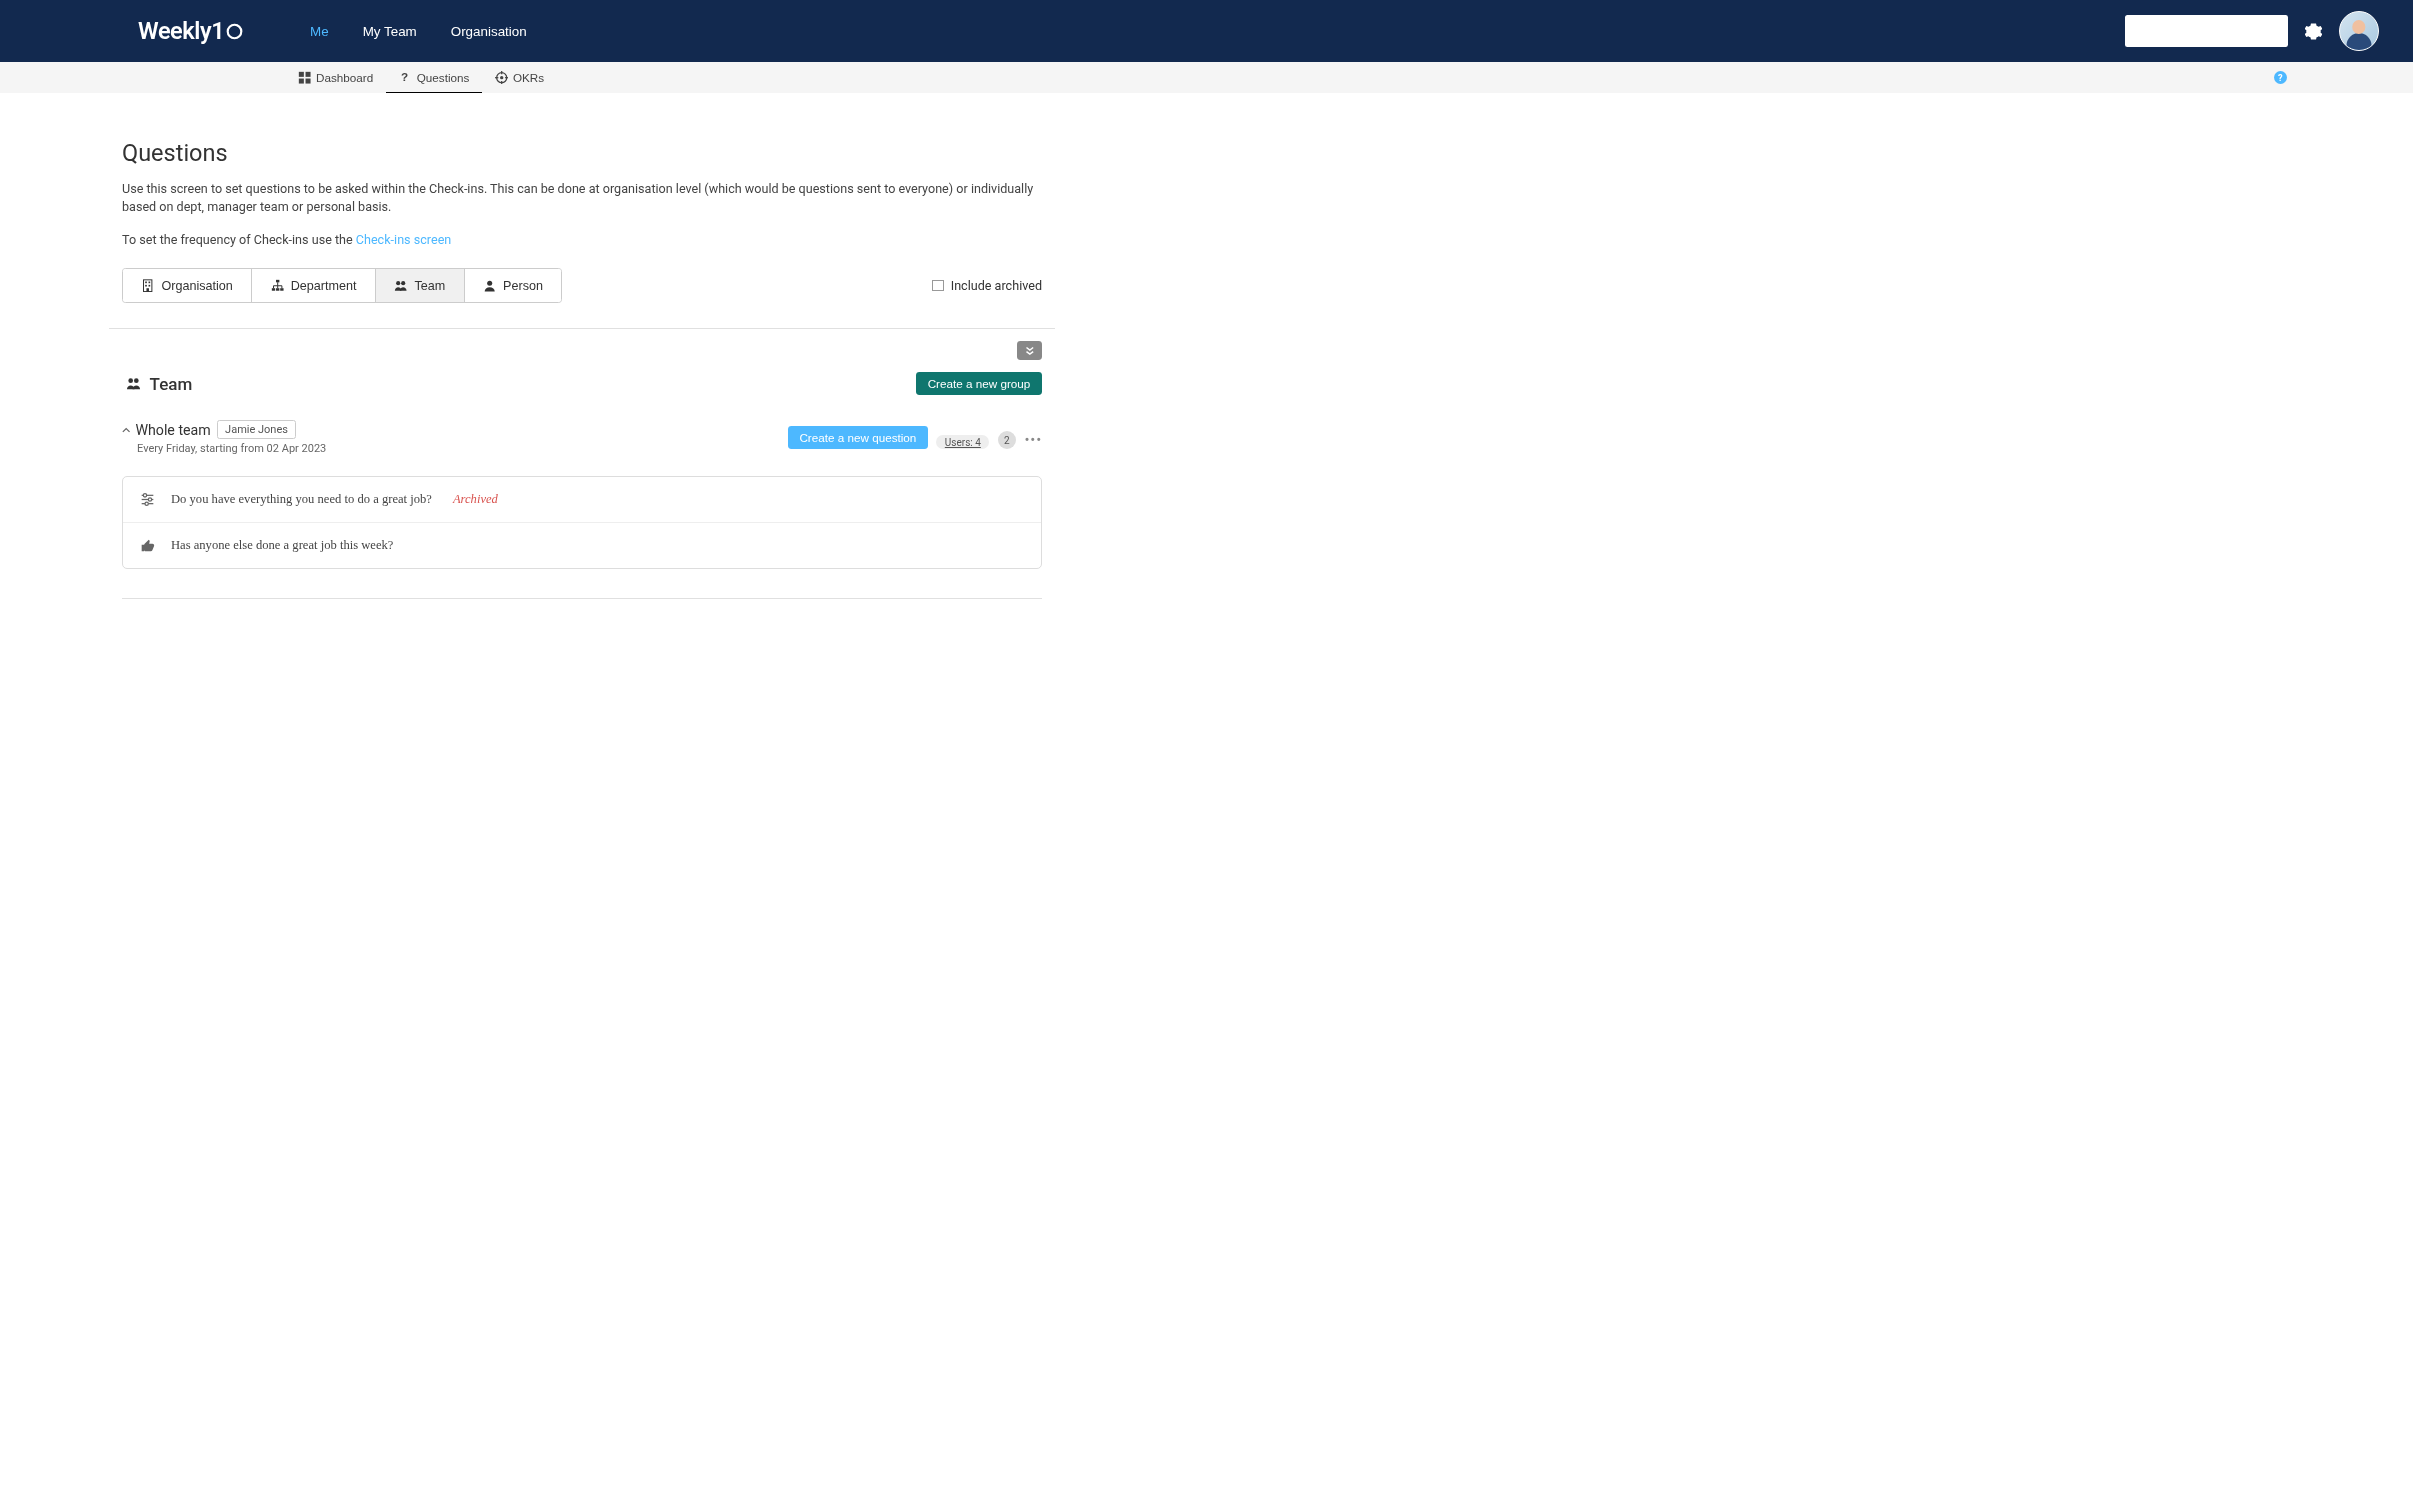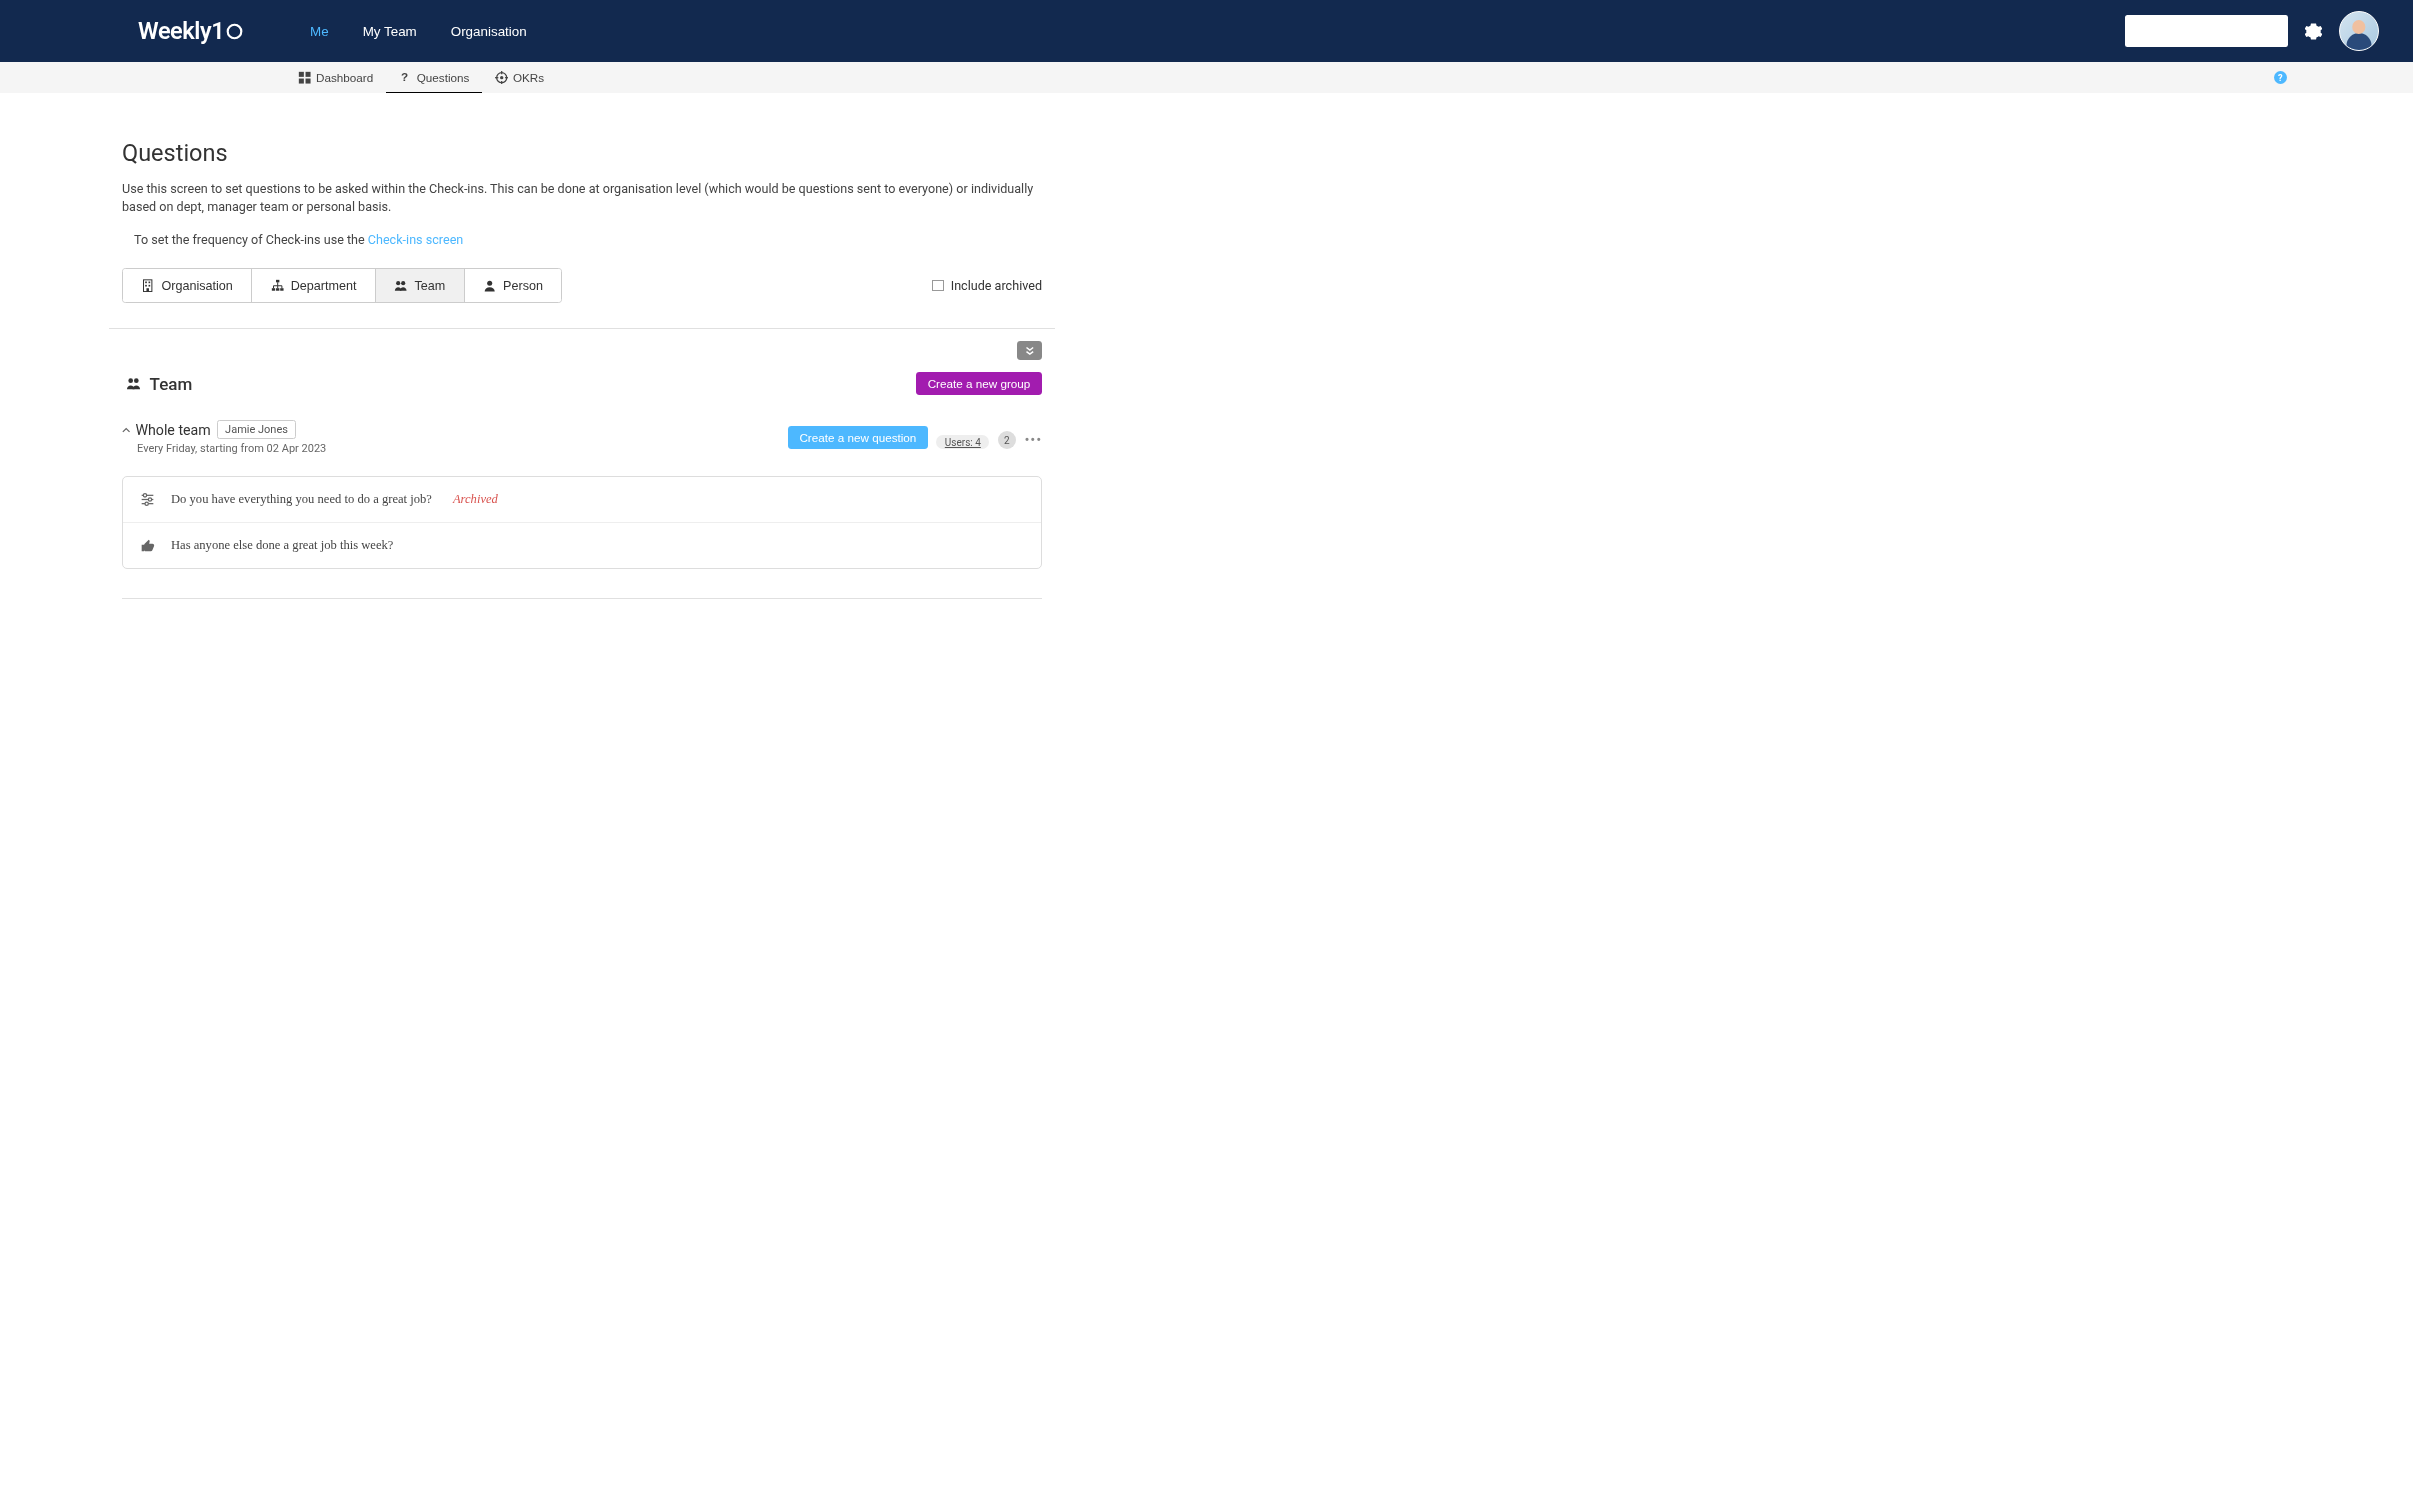--- a/index.html
+++ b/index.html
@@ -24,42 +24,42 @@
     
     .sub-nav { background: #f5f5f5; height: 31px; display: flex; align-items: center; padding: 0 34px 0 285px; position: relative; }
     .sub-nav-item { display: flex; align-items: center; gap: 5px; padding: 0 12.6px; height: 31px; color: #444; font-size: 11.7px; cursor: pointer; background: none; border: none; }
     .sub-nav-item.active { border-bottom: 1.7px solid #000; font-weight: 500; }
     .help-icon { position: absolute; right: 126px; width: 13.4px; height: 13.4px; border-radius: 50%; background: #4db8ff; color: #fff; font-size: 9.2px; display: flex; align-items: center; justify-content: center; font-weight: bold; cursor: pointer; }
     
     
     .main { padding: 46px 122px 34px 122px; max-width: 1164px; }
     .page-title { font-size: 23.5px; font-weight: 400; color: #333; margin-bottom: 12.6px; }
     .description { font-size: 12.6px; line-height: 1.5; color: #444; margin-bottom: 15px; }
-    .frequency-text { font-size: 12.6px; color: #444; margin-bottom: 21px; margin-left: 12px; }
+    .frequency-text { font-size: 12.6px; color: #444; margin-bottom: 21px; }
     .link { color: #4db8ff; cursor: pointer; }
     
     
     .filter-row { display: flex; align-items: center; margin-bottom: 25px; }
     .filter-tabs { display: flex; border: 0.8px solid #ccc; border-radius: 3.4px; overflow: hidden; }
     .filter-tab { display: flex; align-items: center; gap: 6.7px; padding: 9.2px 18.4px; font-size: 12.6px; color: #333; cursor: pointer; background: #fff; border: none; border-right: 0.8px solid #ccc; }
     .filter-tab:last-child { border-right: none; }
     .filter-tab.active { background: #f0f0f0; }
     .include-archived { margin-left: auto; display: flex; align-items: center; gap: 6.7px; font-size: 12.6px; color: #333; }
     .checkbox { width: 11.7px; height: 11.7px; border: 0.8px solid #999; cursor: pointer; }
     
     
     .divider { border-bottom: 0.8px solid #e0e0e0; margin: 0 -12.6px 12.6px -12.6px; padding: 0 12.6px; }
     
     
     .expand-btn { margin-left: auto; background: #888; color: #fff; border: none; border-radius: 3.4px; width: 25px; height: 18.4px; display: flex; align-items: center; justify-content: center; cursor: pointer; }
     .expand-row { display: flex; margin-bottom: 12.6px; }
     
     .section-header { display: flex; align-items: center; margin-bottom: 25px; }
     .section-title { display: flex; align-items: center; gap: 8.4px; font-size: 17px; font-weight: 500; color: #333; margin-left: 4.2px; }
-    .create-group-btn { margin-left: auto; background: #a21caf; color: #fff; border: none; border-radius: 3.4px; padding: 5px 11.7px; font-size: 11.7px; cursor: pointer; }
+    .create-group-btn { margin-left: auto; background: #0f766e; color: #fff; border: none; border-radius: 3.4px; padding: 5px 11.7px; font-size: 11.7px; cursor: pointer; }
     
     
     .group-header { display: flex; align-items: center; margin-bottom: 4.2px; }
     .chevron { cursor: pointer; color: #666; margin-right: 5px; margin-top: -15px; }
     .group-info { flex: 1; }
     .group-name-row { display: flex; align-items: center; gap: 6.7px; }
     .group-name { font-size: 14.2px; color: #333; }
     .tag { border: 0.8px solid #ccc; border-radius: 2.5px; padding: 1.7px 6.7px; font-size: 11px; color: #555; }
     .schedule { font-size: 11px; color: #666; margin-top: 3.4px; margin-left: 1.7px; }
     .group-actions { display: flex; align-items: flex-end; gap: 8.4px; }

